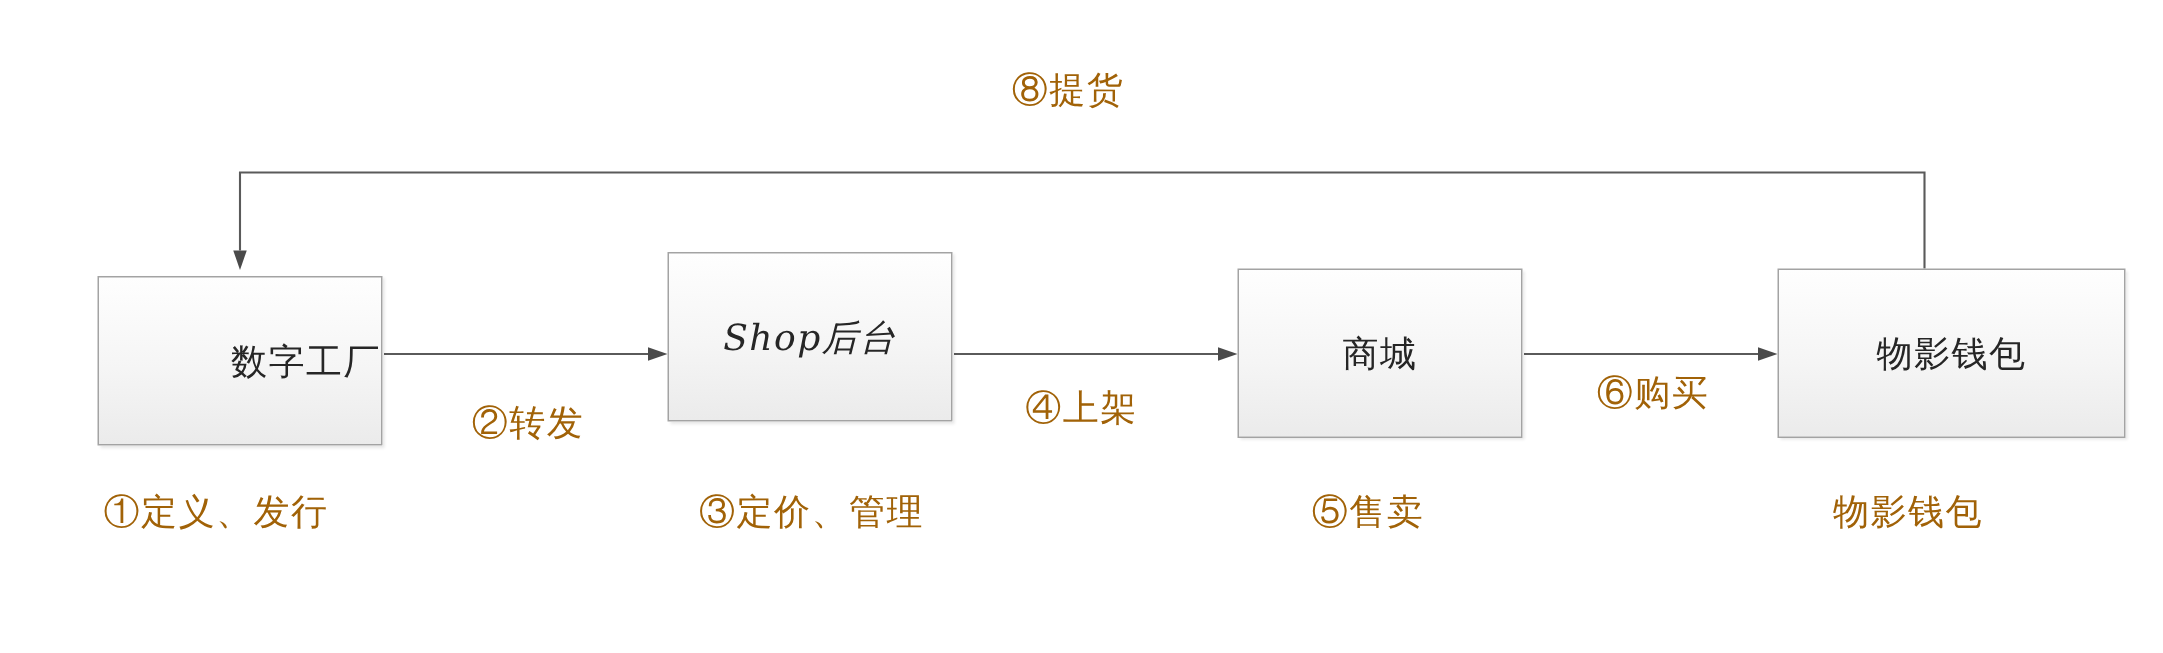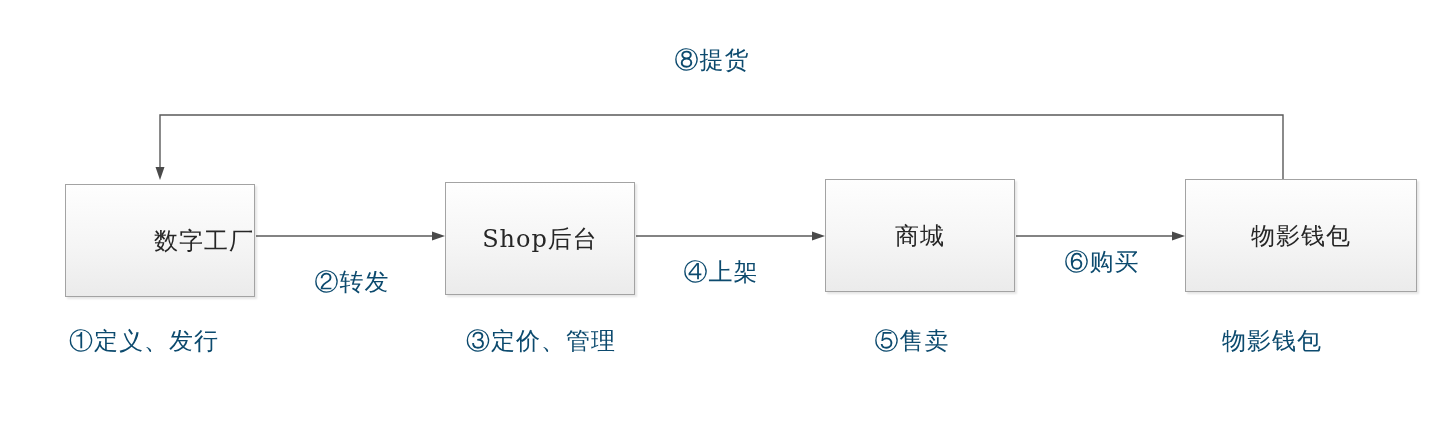--- a/index.html
+++ b/index.html
@@ -26,21 +26,21 @@
     justify-content: center;
     font-size: 24px;
     color: #262626;
     letter-spacing: 1px;
   }
 
   .flow-label {
     position: absolute;
     transform: translate(-50%, -50%);
     font-size: 24px;
-    color: #0c4a6e;
+    color: #a16207;
     white-space: nowrap;
     letter-spacing: 1px;
   }
 
   svg.wires {
     position: absolute;
     left: 0; top: 0;
     width: 1442px;
     height: 435px;
     pointer-events: none;
@@ -80,21 +80,21 @@
     <g>
       <polyline class="wire" points="1283,179 1283,115 160,115 160,167"></polyline>
       <polygon class="head" points="160,180 155.5,167 164.5,167"></polygon>
     </g>
   </svg>
 
   <div class="node" style="left:65px; top:184px;justify-content:flex-end;">
     <span>数字工厂</span>
   </div>
 
-  <div class="node" style="left:445px; top:182px;">
+  <div class="node" style="left:445px; top:168px;font-style:italic;">
     <span>Shop后台</span>
   </div>
 
   <div class="node" style="left:825px; top:179px;">
     <span>商城</span>
   </div>
 
   <div class="node" style="left:1185px; top:179px; width:232px;">
     <span>物影钱包</span>
   </div>

